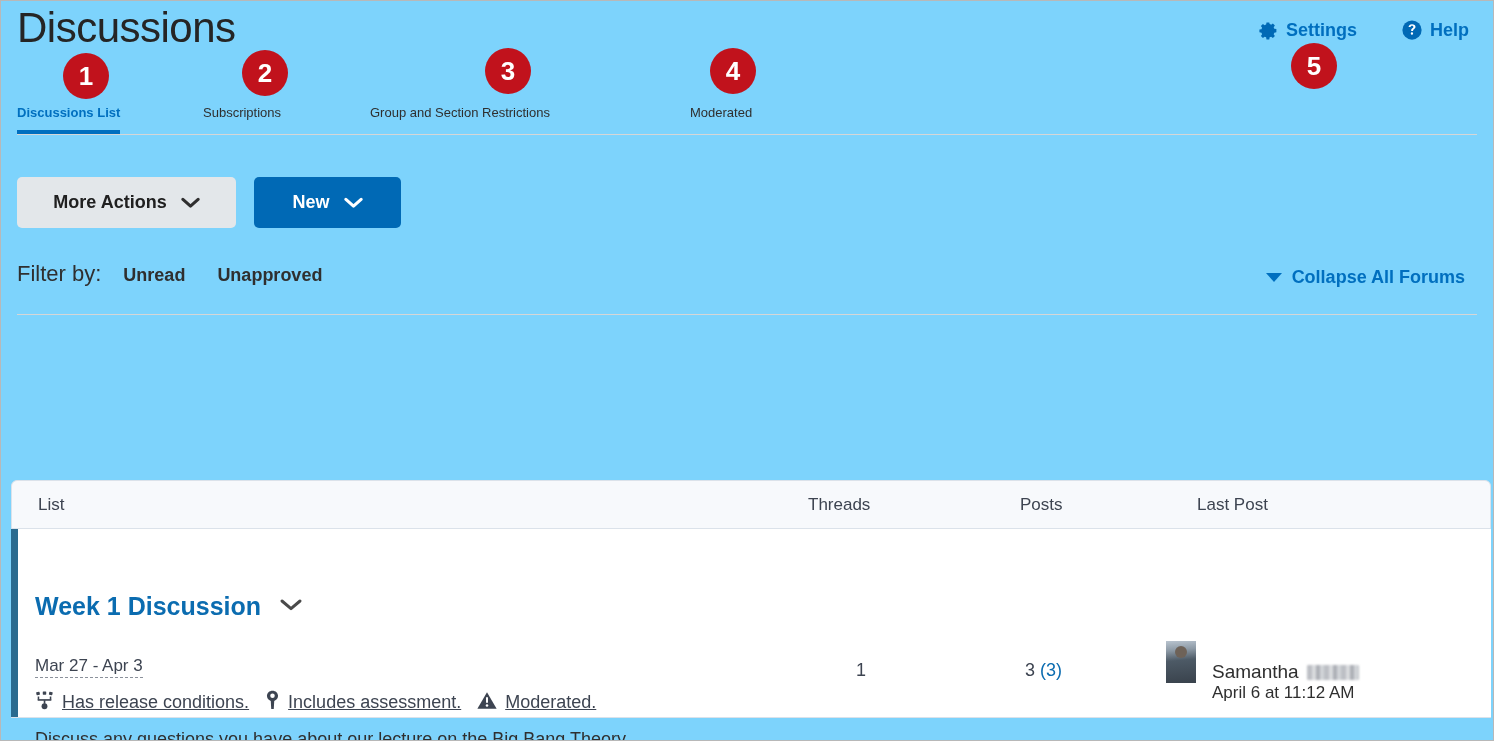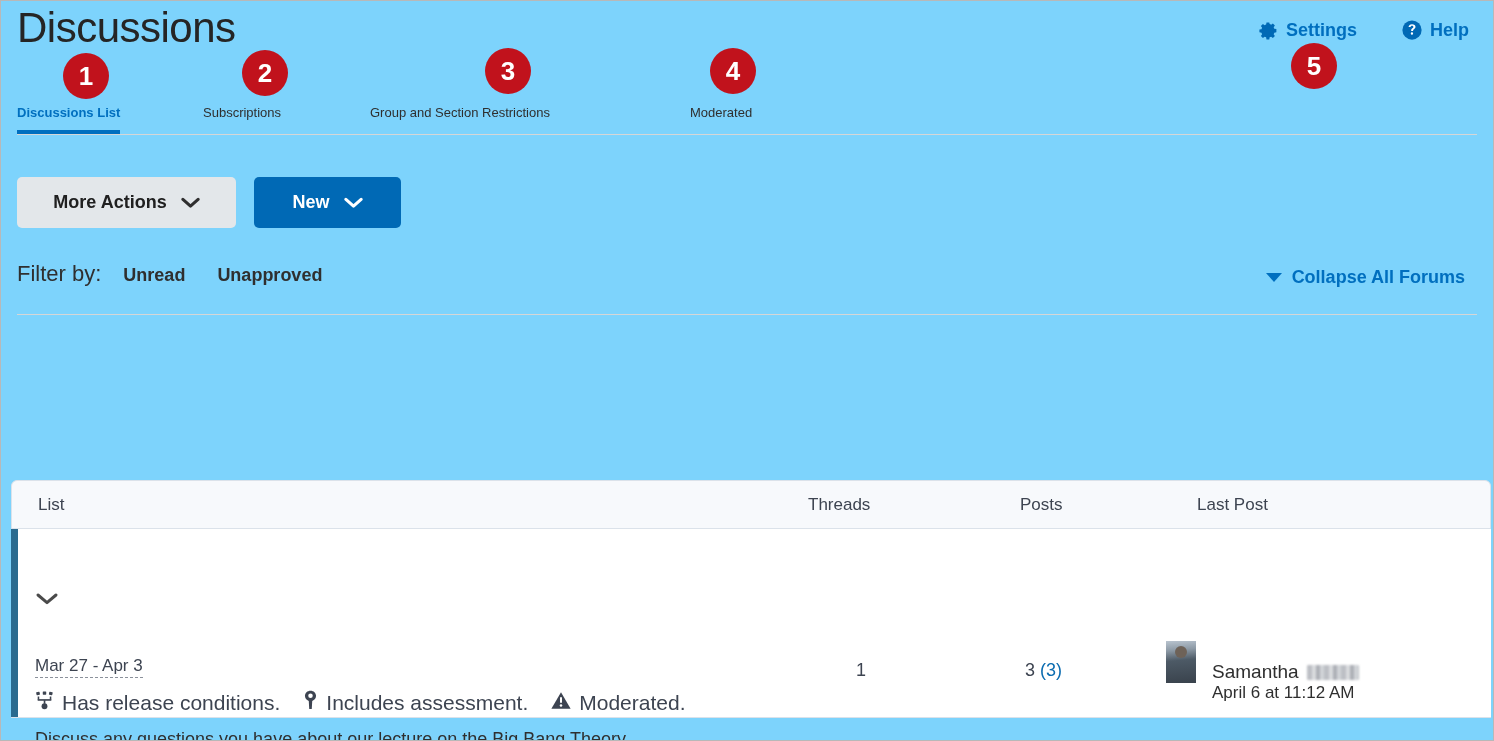--- a/index.html
+++ b/index.html
@@ -250,24 +250,24 @@
     color: #3d4451;
     border-bottom: 1px dashed #8b919b;
     display: inline-block;
     padding-bottom: 1px;
     cursor: pointer;
   }
   .flags {
     margin-top: 12px;
     display: flex;
     align-items: center;
-    gap: 7px;
-    font-size: 21px;
+    font-size: 18px;
     color: #3d4451;
     white-space: nowrap;
+    text-decoration: underline;
   }
   .flag-item {
     display: flex;
     align-items: center;
     gap: 8px;
     margin-right: 16px;
   }
   .topic-desc {
     margin-top: 13px;
     font-size: 18px;
@@ -423,20 +423,21 @@
       <div class="th th-topic">List</div>
       <div class="th th-threads">Threads</div>
       <div class="th th-posts">Posts</div>
       <div class="th th-lastpost">Last Post</div>
     </div>
 
     <div class="tbl-row">
       <div class="row-accent"></div>
 
       <div class="topic-title-row">
+        <span class="topic-title">Week 1 Discussion</span>
         <span>
           <svg width="24" height="14" viewBox="0 0 24 14" aria-hidden="true">
             <path d="M3 3 12 10.6 21 3" stroke="#4a4a4a" stroke-width="3" fill="none" stroke-linecap="round" stroke-linejoin="round"></path>
           </svg>
         </span>
       </div>
 
       <div class="topic-meta">
         <span class="date-range">Mar 27 - Apr 3</span>
 

